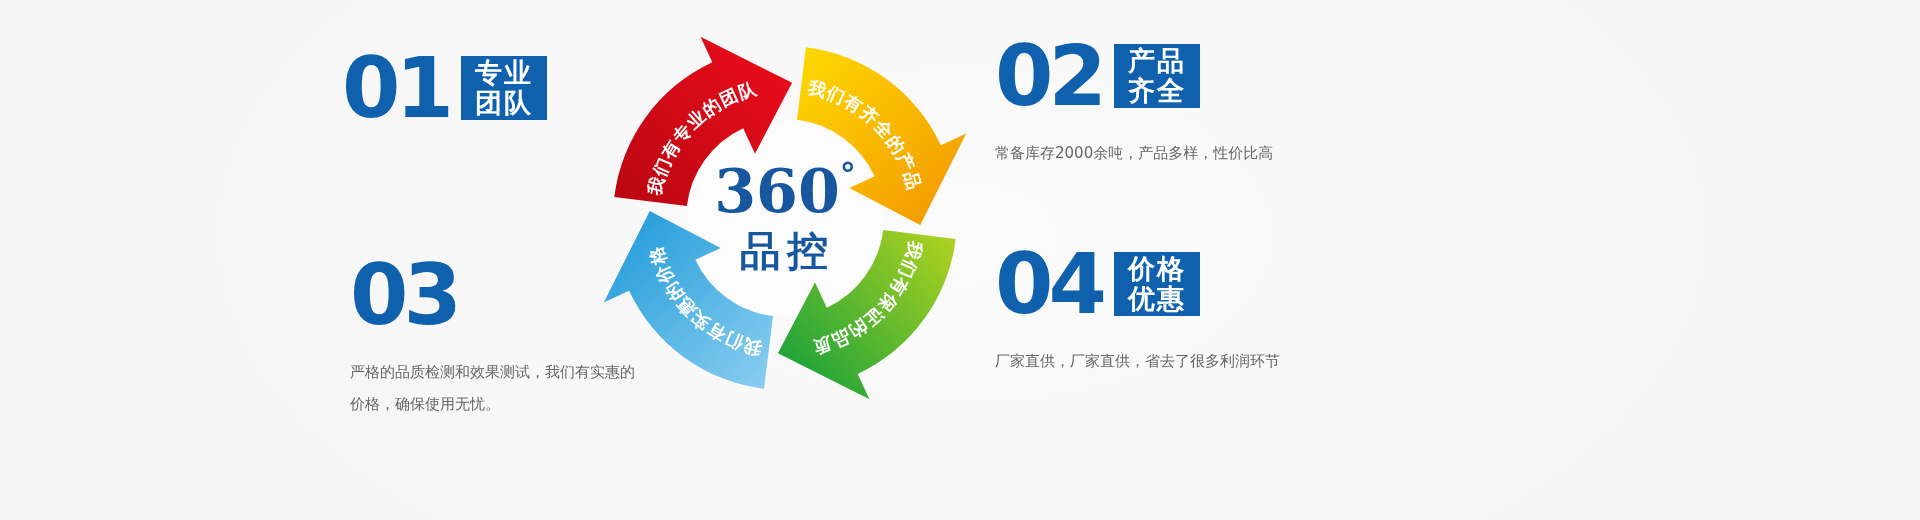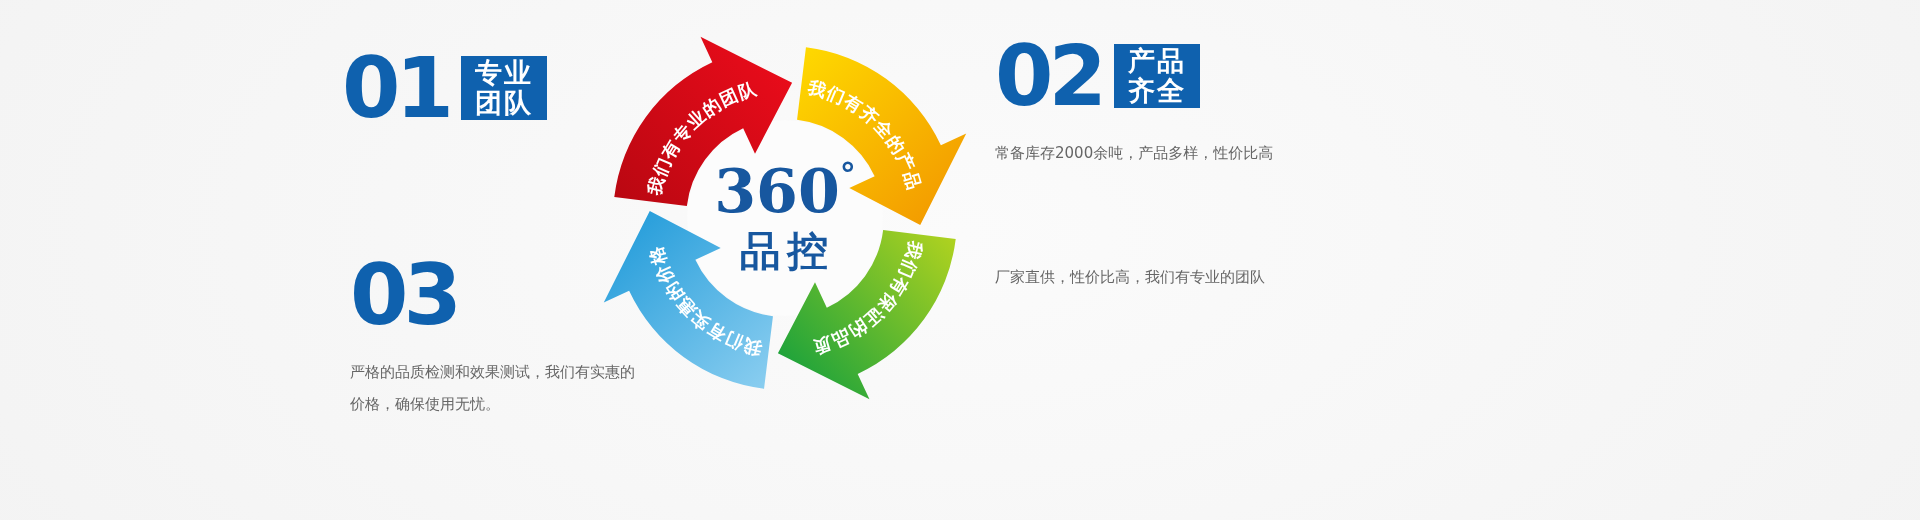--- a/index.html
+++ b/index.html
@@ -102,21 +102,28 @@
   </section>
 
   <section class="feature f3">
     <div class="feature-head">
       <div class="feature-number">03</div>
     </div>
     <p class="feature-desc">严格的品质检测和效果测试，我们有实惠的价格，确保使用无忧。</p>
   </section>
 
   <section class="feature f4">
-    <p class="feature-desc">厂家直供，性价比高，我们有专业的团队</p>
+    <div class="feature-head">
+      <div class="feature-number">04</div>
+      <div class="feature-title-box">
+        <span>价格</span>
+        <span>优惠</span>
+      </div>
+    </div>
+    <p class="feature-desc">厂家直供，厂家直供，省去了很多利润环节</p>
   </section>
 
   <svg class="cycle" viewBox="-200 -200 400 400" width="430" height="430">
     <defs>
       <path id="arrowShape" d="M -158.8 -19.5 A 160 160 0 0 1 -67.6 -145.0 L -78.6 -168.6 L 6.6 -125.8 L -27.9 -59.8 L -38.9 -83.4 A 92 92 0 0 0 -91.3 -11.2 Z"></path>
       <path id="textArc" d="M -116.9 -16.4 A 118 118 0 0 1 -24.5 -115.4" fill="none"></path>
       <linearGradient id="gradTeam" gradientUnits="userSpaceOnUse" x1="-165" y1="-10" x2="0" y2="-165">
         <stop offset="0" stop-color="#b70711"></stop>
         <stop offset="1" stop-color="#ed0c1b"></stop>
       </linearGradient>

